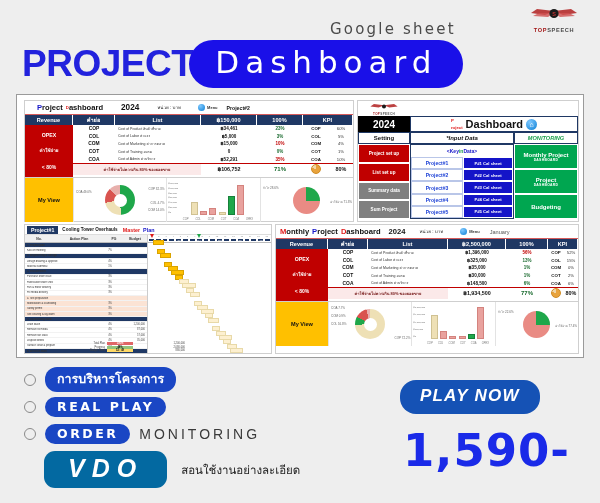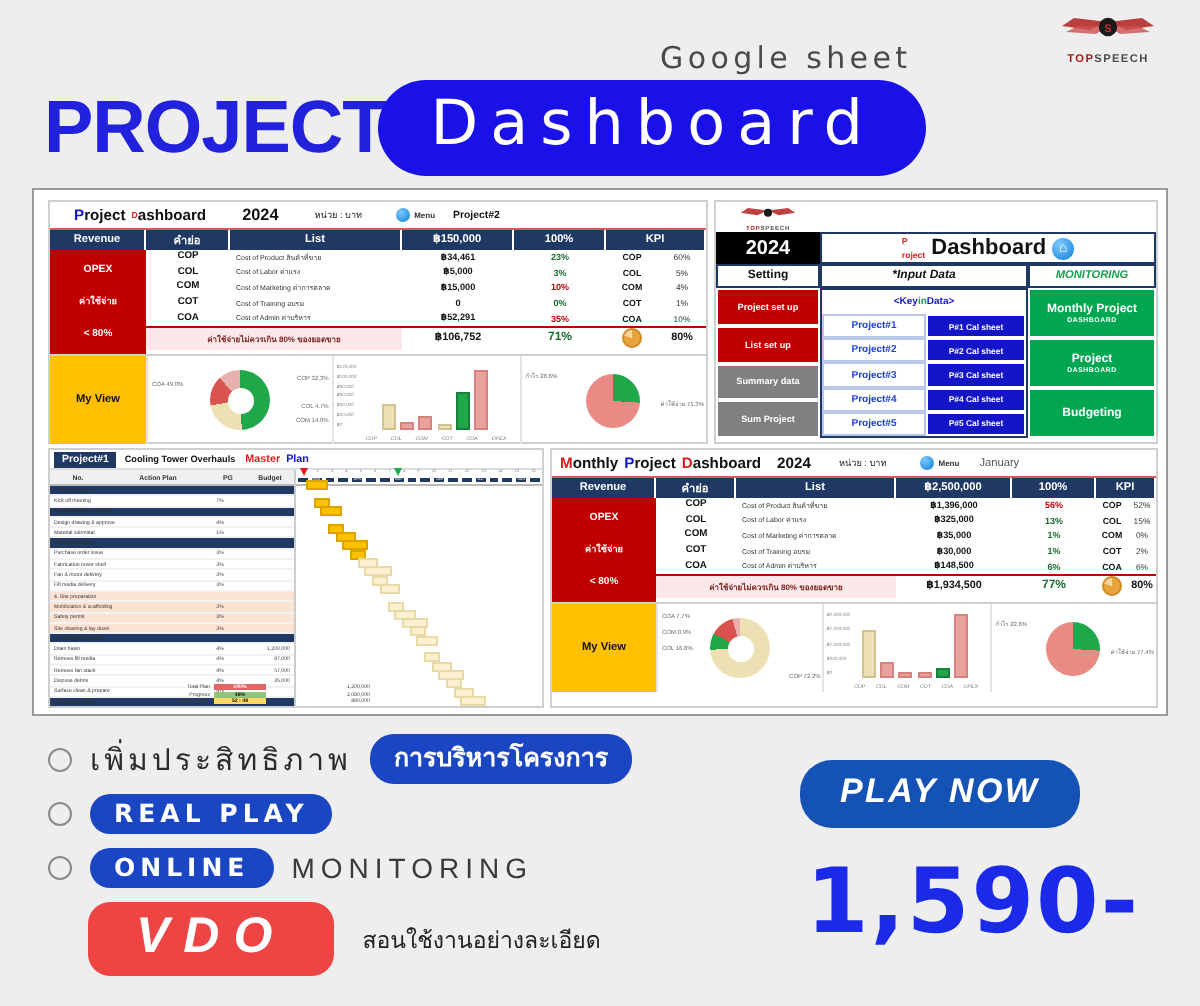--- a/index.html
+++ b/index.html
@@ -265,21 +265,21 @@
   .bline{display:flex;align-items:center;height:27px;gap:9px;}
   .bcircle{width:12px;height:12px;border-radius:50%;border:1.6px solid #8a8a8a;box-sizing:border-box;}
   .bthai{font-size:15px;color:#2b2b2b;letter-spacing:2px;font-family:"DejaVu Sans",sans-serif;}
   .bpill{background:#1a46c4;color:#fff;border-radius:12px;padding:2px 12px 3px 12px;
          font-size:12.5px;font-weight:bold;font-family:"DejaVu Sans",sans-serif;}
   .bpill.wide{letter-spacing:2.5px;}
   .bplain{font-size:14px;color:#3a3a3a;letter-spacing:3px;}
 
   
   .vdo{position:absolute;left:44px;top:451px;display:flex;align-items:center;gap:14px;}
-  .vdo-pill{background:#ef4444;color:#fff;border-radius:11px;padding:5px 24px 7px 24px;
+  .vdo-pill{background:#0369a1;color:#fff;border-radius:11px;padding:5px 24px 7px 24px;
             font-size:25px;font-weight:bold;font-style:italic;letter-spacing:7px;line-height:1;}
   .vdo-right{display:flex;flex-direction:column;gap:1px;}
   .vdo-thai{font-size:11.5px;color:#222;font-family:Liberation Serif, serif;}
   .vdo-by{display:flex;align-items:center;gap:4px;font-size:11.5px;color:#222;
           font-family:"DejaVu Sans",sans-serif;letter-spacing:1px;}
   .playtag{background:#e01b1b;color:#fff;border-radius:3px;font-size:5px;font-weight:bold;
            padding:1.5px 3px;letter-spacing:.5px;}
   .playcirc{width:11px;height:11px;border-radius:50%;background:#e01b1b;
             display:flex;align-items:center;justify-content:center;}
   .playcirc span{width:0;height:0;border-left:5px solid #fff;
@@ -874,30 +874,29 @@
       </div>
     </div>
   </div>
 
  </div>
 </div>
 
 <div class="bullets">
   <div class="bline">
     <span class="bcircle"></span>
-    <span class="bthai">เพิ่มประสิทธิภาพ</span>
     <span class="bpill">การบริหารโครงการ</span>
   </div>
   <div class="bline">
     <span class="bcircle"></span>
     <span class="bpill wide">REAL   PLAY</span>
   </div>
   <div class="bline">
     <span class="bcircle"></span>
-    <span class="bpill wide">ONLINE</span>
+    <span class="bpill wide">ORDER</span>
     <span class="bplain">MONITORING</span>
   </div>
 </div>
 
 <div class="vdo">
   <div class="vdo-pill">VDO</div>
   <div class="vdo-right">
     <div class="vdo-thai">สอนใช้งานอย่างละเอียด</div>
   </div>
 </div>

